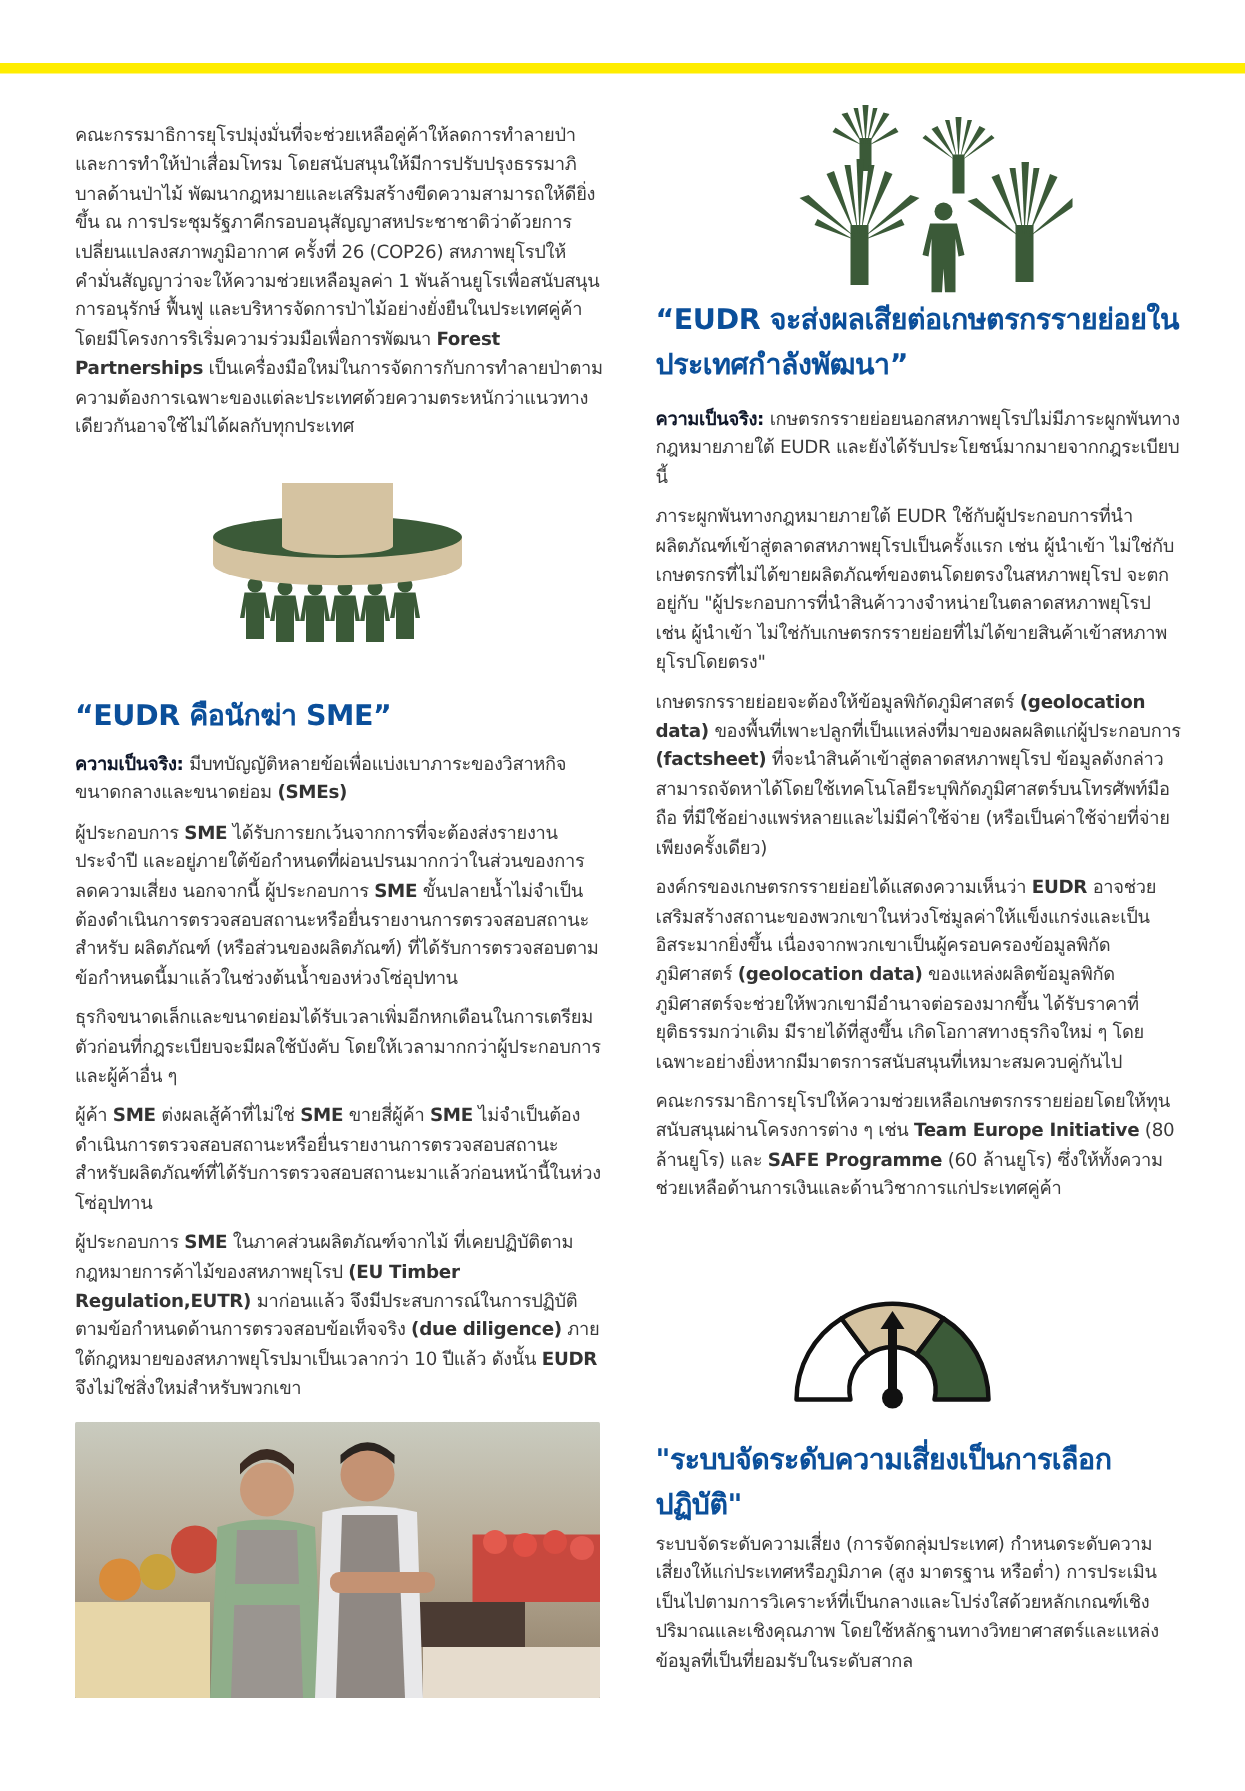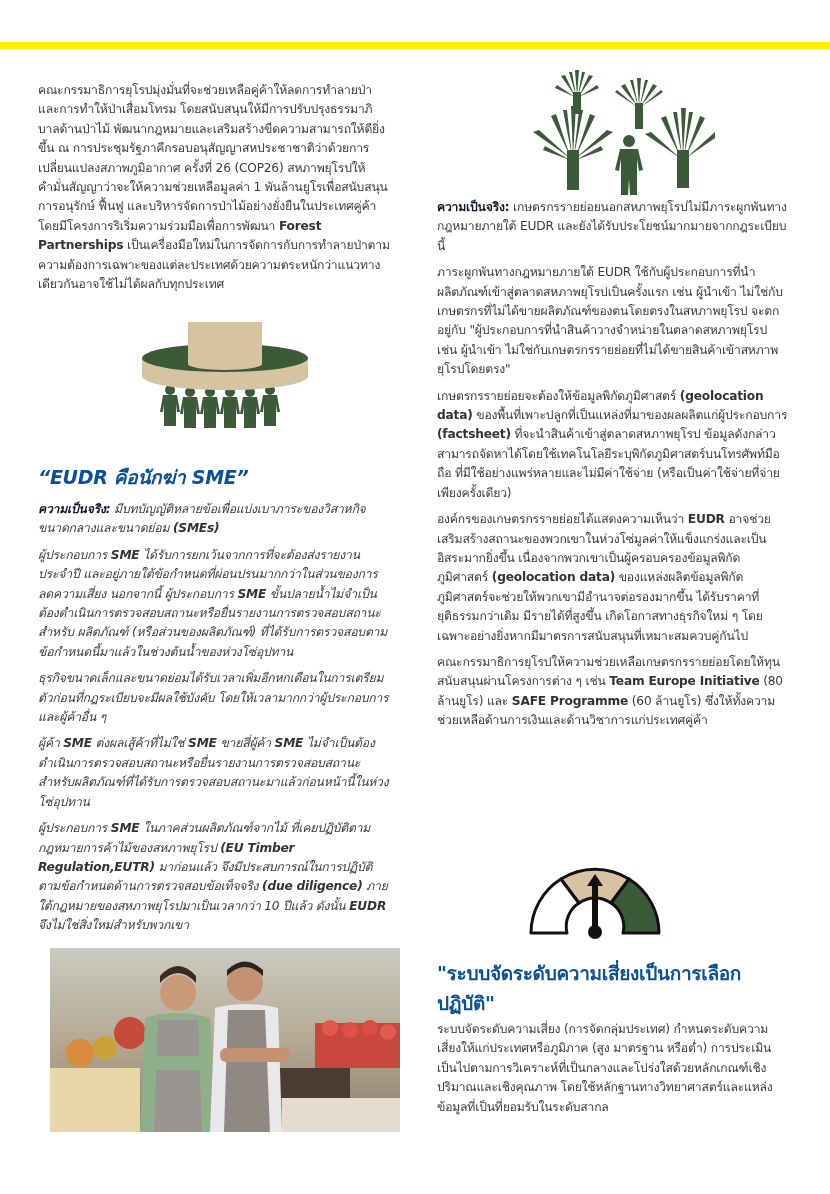--- a/index.html
+++ b/index.html
@@ -1,21 +1,21 @@
 <!DOCTYPE html>
 <html><head>
 <meta charset="utf-8">
 <style>
   html, body { margin:0; padding:0; background:#ffffff; }
   body { width:830px; height:1194px; position:relative; overflow:hidden;
          font-family:"DejaVu Sans", sans-serif; color:#3a3a3a; }
   .topbar { position:absolute; left:0; top:42px; width:830px; height:7px; background:#ffed00; }
   .col { position:absolute; font-size:12.2px; line-height:19.4px; letter-spacing:-0.2px; }
   .col p { margin:0 0 7px 0; }
-  .left { left:38px; width:352px; }
+  .left { left:50px; width:352px; }
   .right { left:437px; width:352px; }
   .heading { color:#0b4f9a; font-weight:bold; font-size:19px; line-height:30px; margin:0 0 8px 0; letter-spacing:-0.3px; }
   .fact-label { color:#0f172a; font-weight:bold; }
   b { color:#333; }
   .illus { position:absolute; }
   .photo { position:absolute; left:50px; top:948px; width:350px; height:184px; overflow:hidden; border-radius:1px; }
 </style>
 </head>
 <body>
 
@@ -108,21 +108,21 @@
         <path d="M-7 9 L7 9 L10 26 L7 26 L6 18 L6 40 L-6 40 L-6 18 L-7 26 L-10 26 Z"></path>
       </g>
   </g>
   <g>
     <path d="M2 40 L2 58 A82 14 0 0 0 168 58 L168 40 Z" fill="#d5c3a1"></path>
     <ellipse cx="85" cy="40" rx="83" ry="14" fill="#3b5a38"></ellipse>
     <path d="M48 4 L122 4 L122 46 A37 6 0 0 1 48 46 Z" fill="#d5c3a1"></path>
   </g>
 </svg>
 
-<div class="col left" style="top:462px;font-style:italic;">
+<div class="col left" style="top:462px;">
   <h2 class="heading">“EUDR คือนักฆ่า SME”</h2>
   <p><span class="fact-label">ความเป็นจริง:</span><span> มีบทบัญญัติหลายข้อเพื่อแบ่งเบาภาระของวิสาหกิจขนาดกลางและขนาดย่อม </span><b>(SMEs)</b></p>
   <p><span>ผู้ประกอบการ </span><b>SME</b><span> ได้รับการยกเว้นจากการที่จะต้องส่งรายงานประจำปี และอยู่ภายใต้ข้อกำหนดที่ผ่อนปรนมากกว่าในส่วนของการลดความเสี่ยง นอกจากนี้ ผู้ประกอบการ </span><b>SME</b><span> ขั้นปลายน้ำไม่จำเป็นต้องดำเนินการตรวจสอบสถานะหรือยื่นรายงานการตรวจสอบสถานะสำหรับ ผลิตภัณฑ์ (หรือส่วนของผลิตภัณฑ์) ที่ได้รับการตรวจสอบตามข้อกำหนดนี้มาแล้วในช่วงต้นน้ำของห่วงโซ่อุปทาน</span></p>
   <p>ธุรกิจขนาดเล็กและขนาดย่อมได้รับเวลาเพิ่มอีกหกเดือนในการเตรียมตัวก่อนที่กฎระเบียบจะมีผลใช้บังคับ โดยให้เวลามากกว่าผู้ประกอบการและผู้ค้าอื่น ๆ</p>
   <p><span>ผู้ค้า </span><b>SME</b><span> ต่งผลเสู้ค้าที่ไม่ใช่ </span><b>SME</b><span> ขายสี่ผู้ค้า </span><b>SME</b><span> ไม่จำเป็นต้องดำเนินการตรวจสอบสถานะหรือยื่นรายงานการตรวจสอบสถานะสำหรับผลิตภัณฑ์ที่ได้รับการตรวจสอบสถานะมาแล้วก่อนหน้านี้ในห่วงโซ่อุปทาน</span></p>
   <p><span>ผู้ประกอบการ </span><b>SME</b><span> ในภาคส่วนผลิตภัณฑ์จากไม้ ที่เคยปฏิบัติตามกฎหมายการค้าไม้ของสหภาพยุโรป </span><b>(EU Timber Regulation,EUTR)</b><span> มาก่อนแล้ว จึงมีประสบการณ์ในการปฏิบัติตามข้อกำหนดด้านการตรวจสอบข้อเท็จจริง </span><b>(due diligence)</b><span> ภายใต้กฎหมายของสหภาพยุโรปมาเป็นเวลากว่า 10 ปีแล้ว ดังนั้น </span><b>EUDR</b><span> จึงไม่ใช่สิ่งใหม่สำหรับพวกเขา</span></p>
 </div>
 
 <div class="photo">
   <svg width="350" height="184" viewBox="0 0 350 184">
@@ -160,20 +160,21 @@
       <circle cx="195" cy="35" r="18" fill="#c49273"></circle>
       <path d="M177 28 Q195 10 213 28 L213 22 Q195 5 177 22 Z" fill="#2a2420"></path>
       <path d="M165 60 Q195 52 228 60 L232 184 L160 184 Z" fill="#e8e8ea"></path>
       <path d="M178 62 L215 62 L220 184 L174 184 Z" fill="#8f8883"></path>
       <rect x="170" y="100" width="70" height="14" rx="6" fill="#c49273"></rect>
     </g>
   </svg>
 </div>
 
 <div class="col right" style="top:198px;">
+  <h2 class="heading" style="margin-bottom:12px;">“EUDR จะส่งผลเสียต่อเกษตรกรรายย่อยในประเทศกำลังพัฒนา”</h2>
   <p><span class="fact-label">ความเป็นจริง:</span><span> เกษตรกรรายย่อยนอกสหภาพยุโรปไม่มีภาระผูกพันทางกฎหมายภายใต้ EUDR และยังได้รับประโยชน์มากมายจากกฎระเบียบนี้</span></p>
   <p>ภาระผูกพันทางกฎหมายภายใต้ EUDR ใช้กับผู้ประกอบการที่นำผลิตภัณฑ์เข้าสู่ตลาดสหภาพยุโรปเป็นครั้งแรก เช่น ผู้นำเข้า ไม่ใช่กับเกษตรกรที่ไม่ได้ขายผลิตภัณฑ์ของตนโดยตรงในสหภาพยุโรป จะตกอยู่กับ "ผู้ประกอบการที่นำสินค้าวางจำหน่ายในตลาดสหภาพยุโรป เช่น ผู้นำเข้า ไม่ใช่กับเกษตรกรรายย่อยที่ไม่ได้ขายสินค้าเข้าสหภาพยุโรปโดยตรง"</p>
   <p><span>เกษตรกรรายย่อยจะต้องให้ข้อมูลพิกัดภูมิศาสตร์ </span><b>(geolocation data)</b><span> ของพื้นที่เพาะปลูกที่เป็นแหล่งที่มาของผลผลิตแก่ผู้ประกอบการ </span><b>(factsheet)</b><span> ที่จะนำสินค้าเข้าสู่ตลาดสหภาพยุโรป ข้อมูลดังกล่าวสามารถจัดหาได้โดยใช้เทคโนโลยีระบุพิกัดภูมิศาสตร์บนโทรศัพท์มือถือ ที่มีใช้อย่างแพร่หลายและไม่มีค่าใช้จ่าย (หรือเป็นค่าใช้จ่ายที่จ่ายเพียงครั้งเดียว)</span></p>
   <p><span>องค์กรของเกษตรกรรายย่อยได้แสดงความเห็นว่า </span><b>EUDR</b><span> อาจช่วยเสริมสร้างสถานะของพวกเขาในห่วงโซ่มูลค่าให้แข็งแกร่งและเป็นอิสระมากยิ่งขึ้น เนื่องจากพวกเขาเป็นผู้ครอบครองข้อมูลพิกัดภูมิศาสตร์ </span><b>(geolocation data)</b><span> ของแหล่งผลิตข้อมูลพิกัดภูมิศาสตร์จะช่วยให้พวกเขามีอำนาจต่อรองมากขึ้น ได้รับราคาที่ยุติธรรมกว่าเดิม มีรายได้ที่สูงขึ้น เกิดโอกาสทางธุรกิจใหม่ ๆ โดยเฉพาะอย่างยิ่งหากมีมาตรการสนับสนุนที่เหมาะสมควบคู่กันไป</span></p>
   <p><span>คณะกรรมาธิการยุโรปให้ความช่วยเหลือเกษตรกรรายย่อยโดยให้ทุนสนับสนุนผ่านโครงการต่าง ๆ เช่น </span><b>Team Europe Initiative</b><span> (80 ล้านยูโร) และ </span><b>SAFE Programme</b><span> (60 ล้านยูโร) ซึ่งให้ทั้งความช่วยเหลือด้านการเงินและด้านวิชาการแก่ประเทศคู่ค้า</span></p>
 </div>
 
 <svg class="illus" style="left:525px;top:858px;" width="140" height="82" viewBox="0 0 140 82">
   <g stroke="#111" stroke-width="3" stroke-linejoin="round">
     <path d="M6 75 A64 64 0 0 1 36 21 L54 45 A28 28 0 0 0 42 75 Z" fill="#ffffff"></path>

